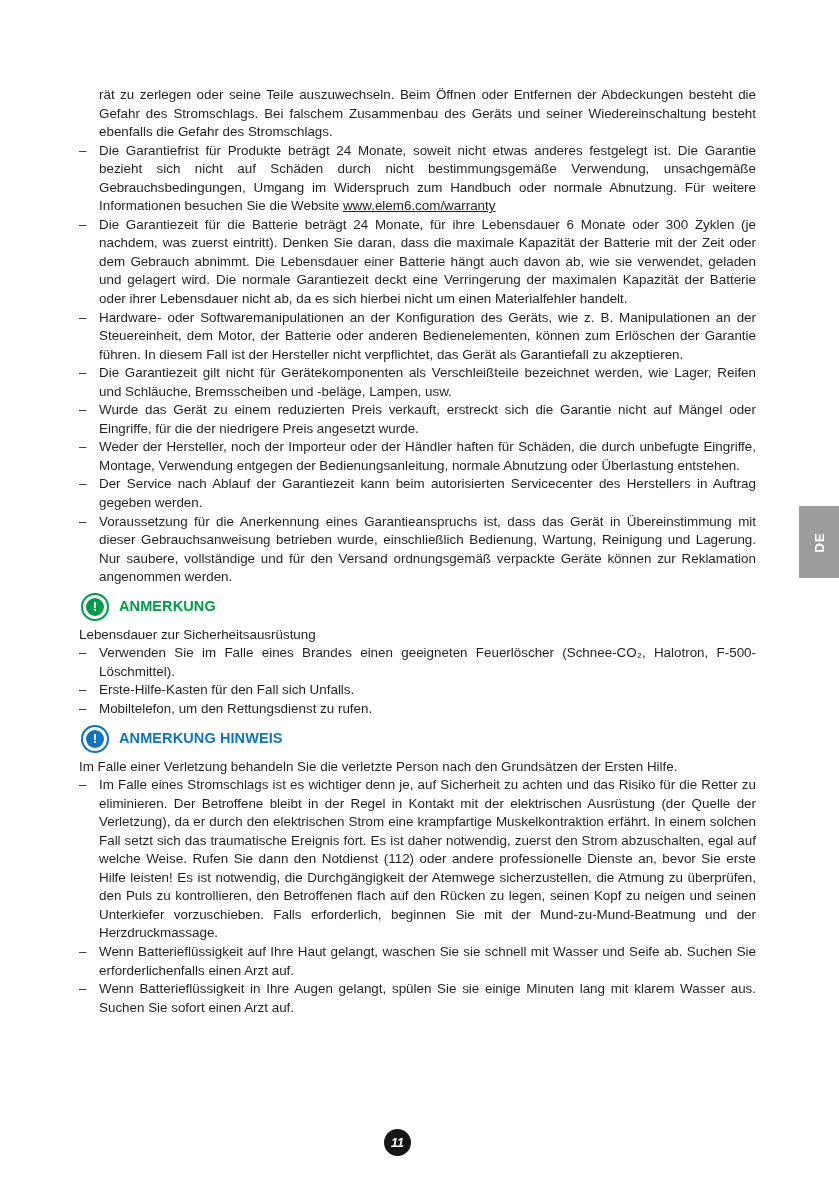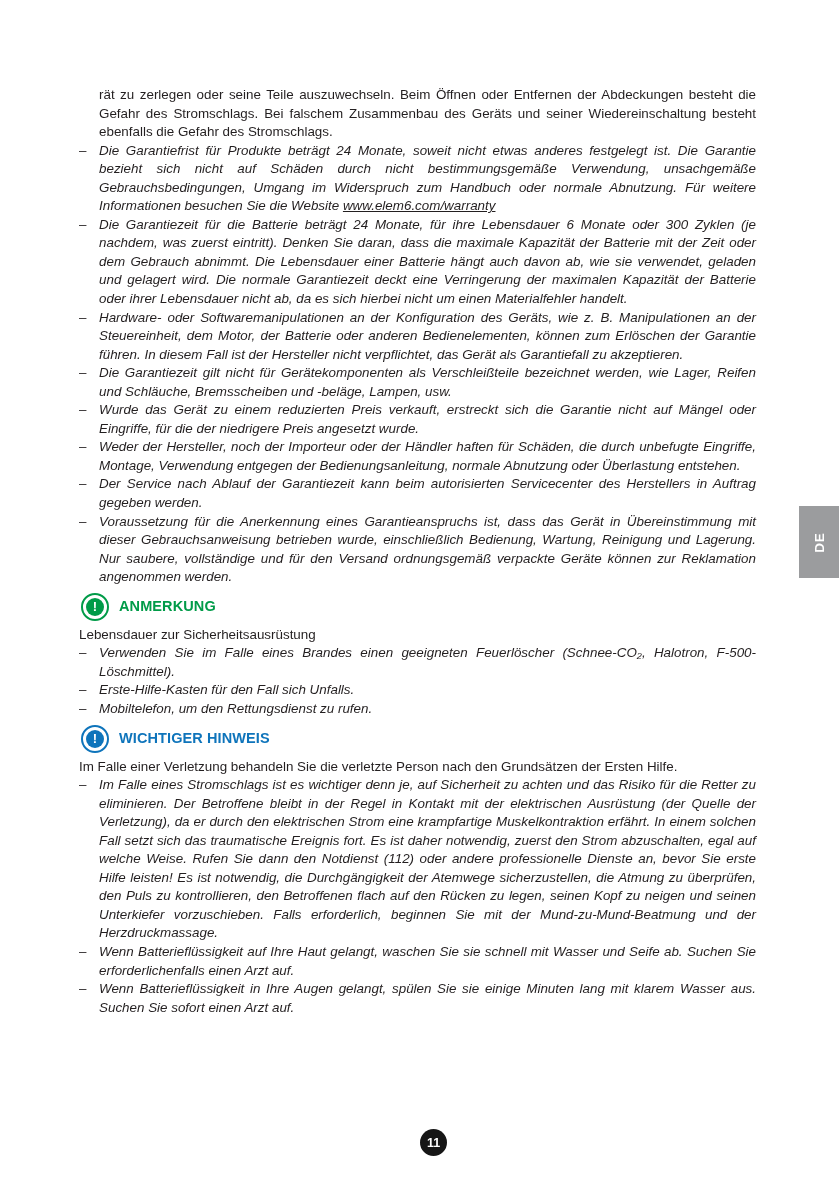--- a/index.html
+++ b/index.html
@@ -25,21 +25,21 @@
     line-height: 18.55px;
   }
   .cont-par {
     margin: 0;
     padding-left: 20px;
     text-align: justify;
   }
   .dash-list { margin: 0; padding: 0; }
   .dash-item { display: flex; }
   .dash { flex: 0 0 20px; width: 20px; }
-  .dash-text { display: block; flex: 1; text-align: justify; font-style: italic; }
+  .dash-text { display: block; flex: 1; text-align: justify; }
   .doc-link { color: inherit; text-decoration: underline; cursor: pointer; }
   .section-heading {
     margin: 17px 0 10px 0;
     font-size: 15.5px;
     font-weight: bold;
     color: #1a1a1a;
     letter-spacing: 0.1px;
   }
   .note-header {
     display: flex;
@@ -99,32 +99,33 @@
   }
   .de-tab-label {
     transform: rotate(-90deg);
     color: #ffffff;
     font-size: 13.5px;
     font-weight: bold;
     letter-spacing: 0.8px;
   }
   .page-number {
     position: absolute;
-    left: 420px;
+    left: 384px;
     top: 1129px;
     width: 27px;
     height: 27px;
     border-radius: 50%;
     background: var(--circle-black);
     color: #ffffff;
     display: flex;
     align-items: center;
     justify-content: center;
     font-size: 12.5px;
     font-weight: bold;
+    font-style: italic;
   }
 </style>
 </head>
 <body>
 
 <div class="page" style="--green: #009b48; --blue: #0e74bb; --tab-gray: #9b9c9e; --circle-black: #161616; color: rgb(35, 31, 32);">
   <div class="content">
 
     <p class="cont-par">rät zu zerlegen oder seine Teile auszuwechseln. Beim Öffnen oder Entfernen der Abdeckungen besteht die Gefahr des Stromschlags. Bei falschem Zusammenbau des Geräts und seiner Wiedereinschaltung besteht ebenfalls die Gefahr des Stromschlags.</p>
 
@@ -185,21 +186,21 @@
         <div class="dash-item">
           <span class="dash">–</span>
           <span class="dash-text">Mobiltelefon, um den Rettungsdienst zu rufen.</span>
         </div>
       </div>
 
     <div class="note-header note-blue">
       <span class="note-icon">
         <span class="note-icon-inner">!</span>
       </span>
-      <span class="note-title">WICHTIGER HINWEIS</span>
+      <span class="note-title">ANMERKUNG HINWEIS</span>
     </div>
 
     <p class="plain-par">Im Falle einer Verletzung behandeln Sie die verletzte Person nach den Grundsätzen der Ersten Hilfe.</p>
 
     <div class="dash-list">
         <div class="dash-item">
           <span class="dash">–</span>
           <span class="dash-text">Im Falle eines Stromschlags ist es wichtiger denn je, auf Sicherheit zu achten und das Risiko für die Retter zu eliminieren. Der Betroffene bleibt in der Regel in Kontakt mit der elektrischen Ausrüstung (der Quelle der Verletzung), da er durch den elektrischen Strom eine krampfartige Muskelkontraktion erfährt. In einem solchen Fall setzt sich das traumatische Ereignis fort. Es ist daher notwendig, zuerst den Strom abzuschalten, egal auf welche Weise. Rufen Sie dann den Notdienst (112) oder andere professionelle Dienste an, bevor Sie erste Hilfe leisten! Es ist notwendig, die Durchgängigkeit der Atemwege sicherzustellen, die Atmung zu überprüfen, den Puls zu kontrollieren, den Betroffenen flach auf den Rücken zu legen, seinen Kopf zu neigen und seinen Unterkiefer vorzuschieben. Falls erforderlich, beginnen Sie mit der Mund-zu-Mund-Beatmung und der Herzdruckmassage.</span>
         </div>
         <div class="dash-item">

